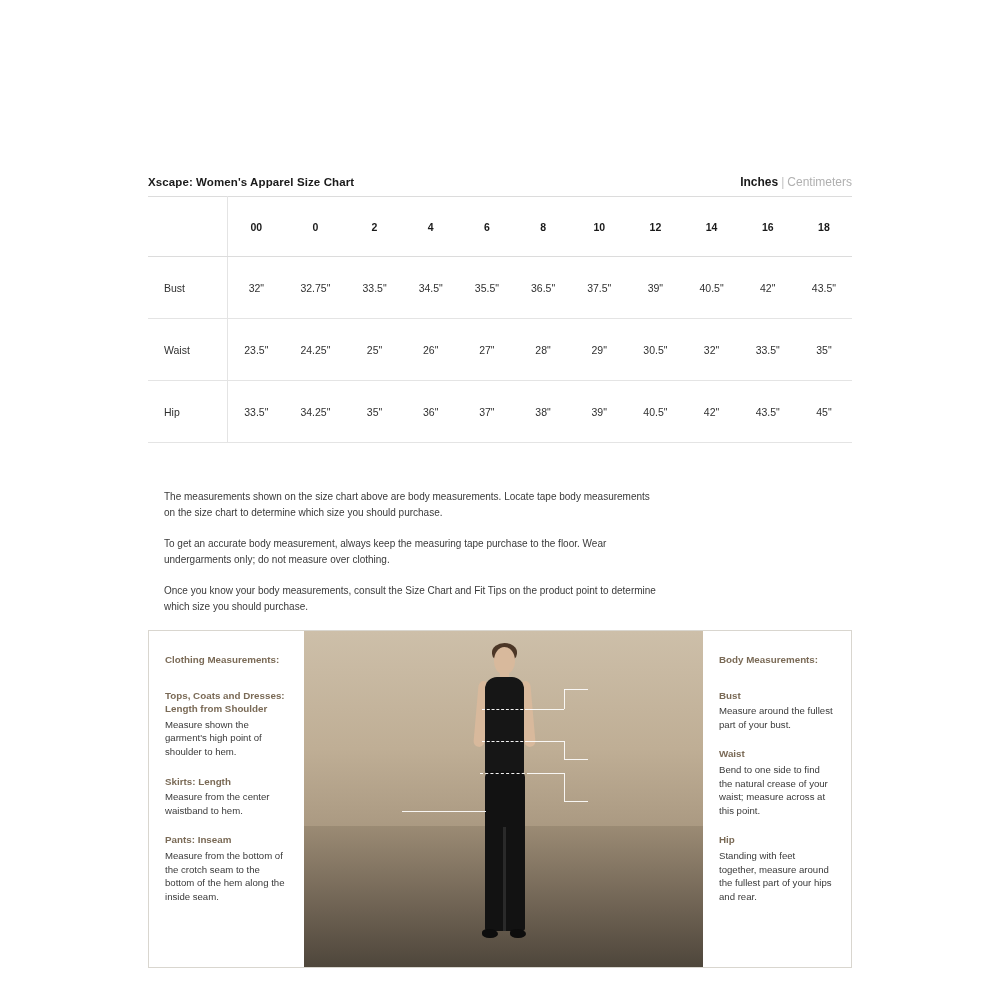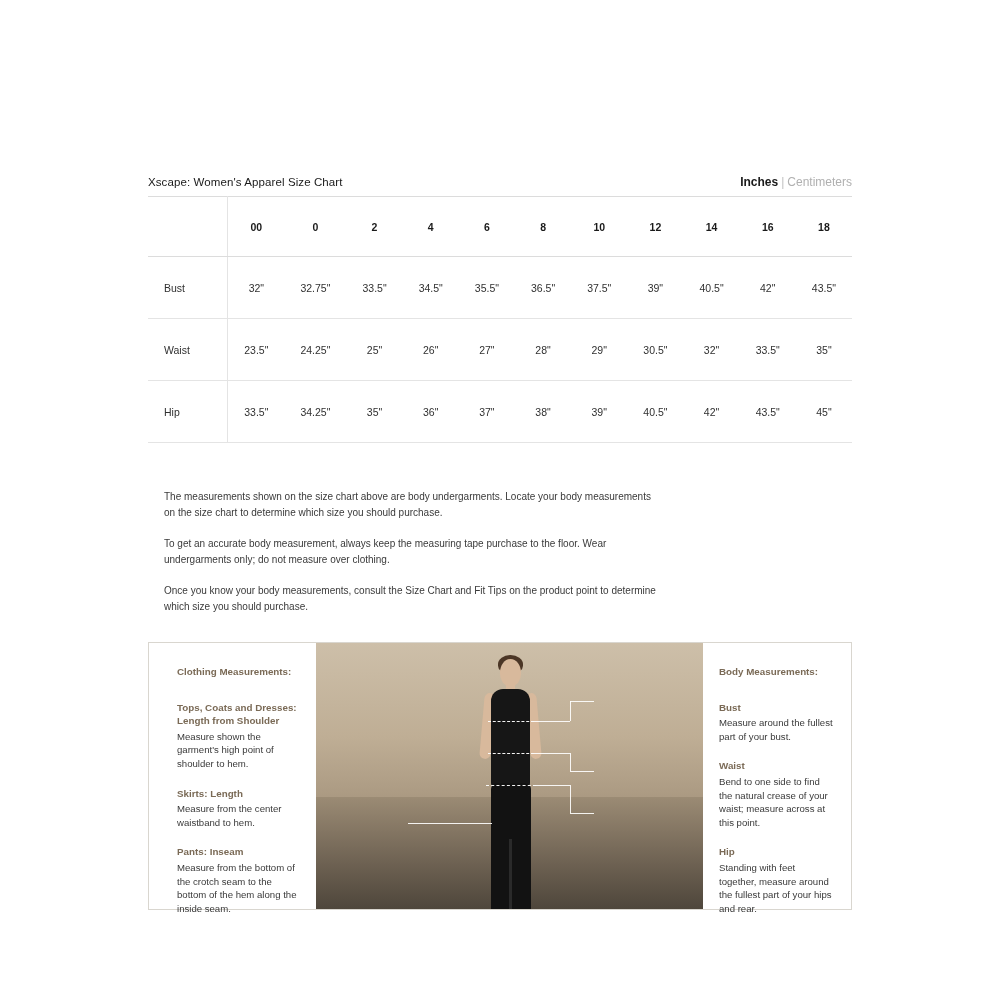--- a/index.html
+++ b/index.html
@@ -26,21 +26,21 @@
 
   
   .chart-header {
     display: flex;
     align-items: baseline;
     justify-content: space-between;
     padding-bottom: 7px;
   }
   .chart-title {
     font-size: 11.5px;
-    font-weight: normal;
+    font-weight: bold;
     color: #1a1a1a;
     letter-spacing: 0.1px;
     text-align: right;
   }
   .unit-toggle {
     font-size: 12px;
     color: #8a8a8a;
     white-space: nowrap;
   }
   .unit-active {
@@ -106,27 +106,26 @@
     color: #3a3a3a;
     max-width: 495px;
   }
   .notes p {
     margin: 0 0 16px 0;
   }
   .notes p:last-child { margin-bottom: 0; }
 
   
   .diagram {
-    margin-top: 28px;
+    margin-top: 16px;
     border: 1px solid #d9d6cf;
     display: flex;
-    height: 268px;
+    height: 338px;
     box-sizing: border-box;
     background: #ffffff;
-    padding-left: 12px;
   }
   .diag-col {
     box-sizing: border-box;
     padding: 22px 16px 0 16px;
     font-size: 9.6px;
     line-height: 13.6px;
     color: #3a3a3a;
   }
   .diag-left { width: 155px; }
   .diag-right { width: 148px; }
@@ -318,21 +317,21 @@
           <td>39"</td>
           <td>40.5"</td>
           <td>42"</td>
           <td>43.5"</td>
           <td>45"</td>
         </tr>
       </tbody>
     </table>
 
     <div class="notes">
-      <p>The measurements shown on the size chart above are body undergarments. Locate your body measurements on the size chart to determine which size you should purchase.</p>
+      <p>The measurements shown on the size chart above are body measurements. Locate tape body measurements on the size chart to determine which size you should purchase.</p>
       <p>To get an accurate body measurement, always keep the measuring tape purchase to the floor. Wear undergarments only; do not measure over clothing.</p>
       <p>Once you know your body measurements, consult the Size Chart and Fit Tips on the product point to determine which size you should purchase.</p>
     </div>
 
     <div class="diagram">
 
       <div class="diag-col diag-left">
         <div class="diag-col-title">Clothing Measurements:</div>
 
         <div class="diag-block">

